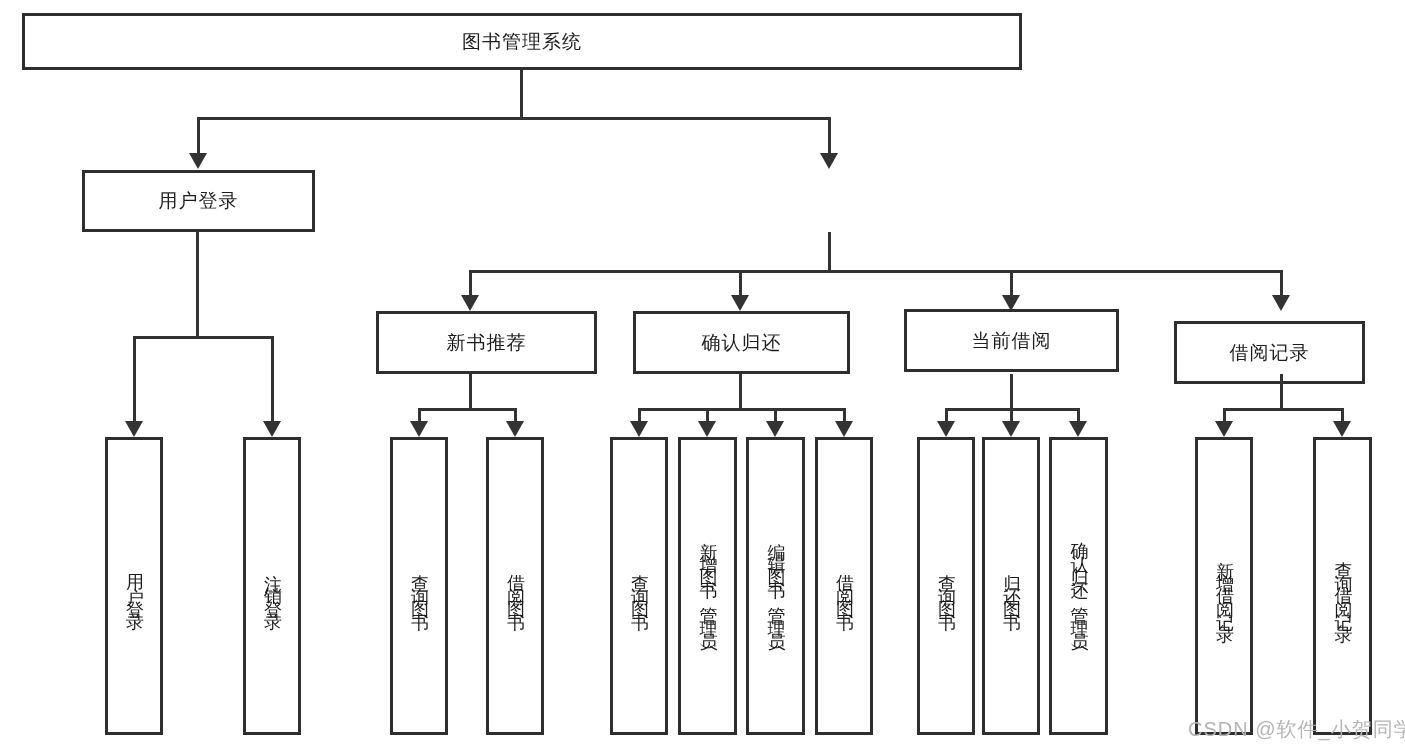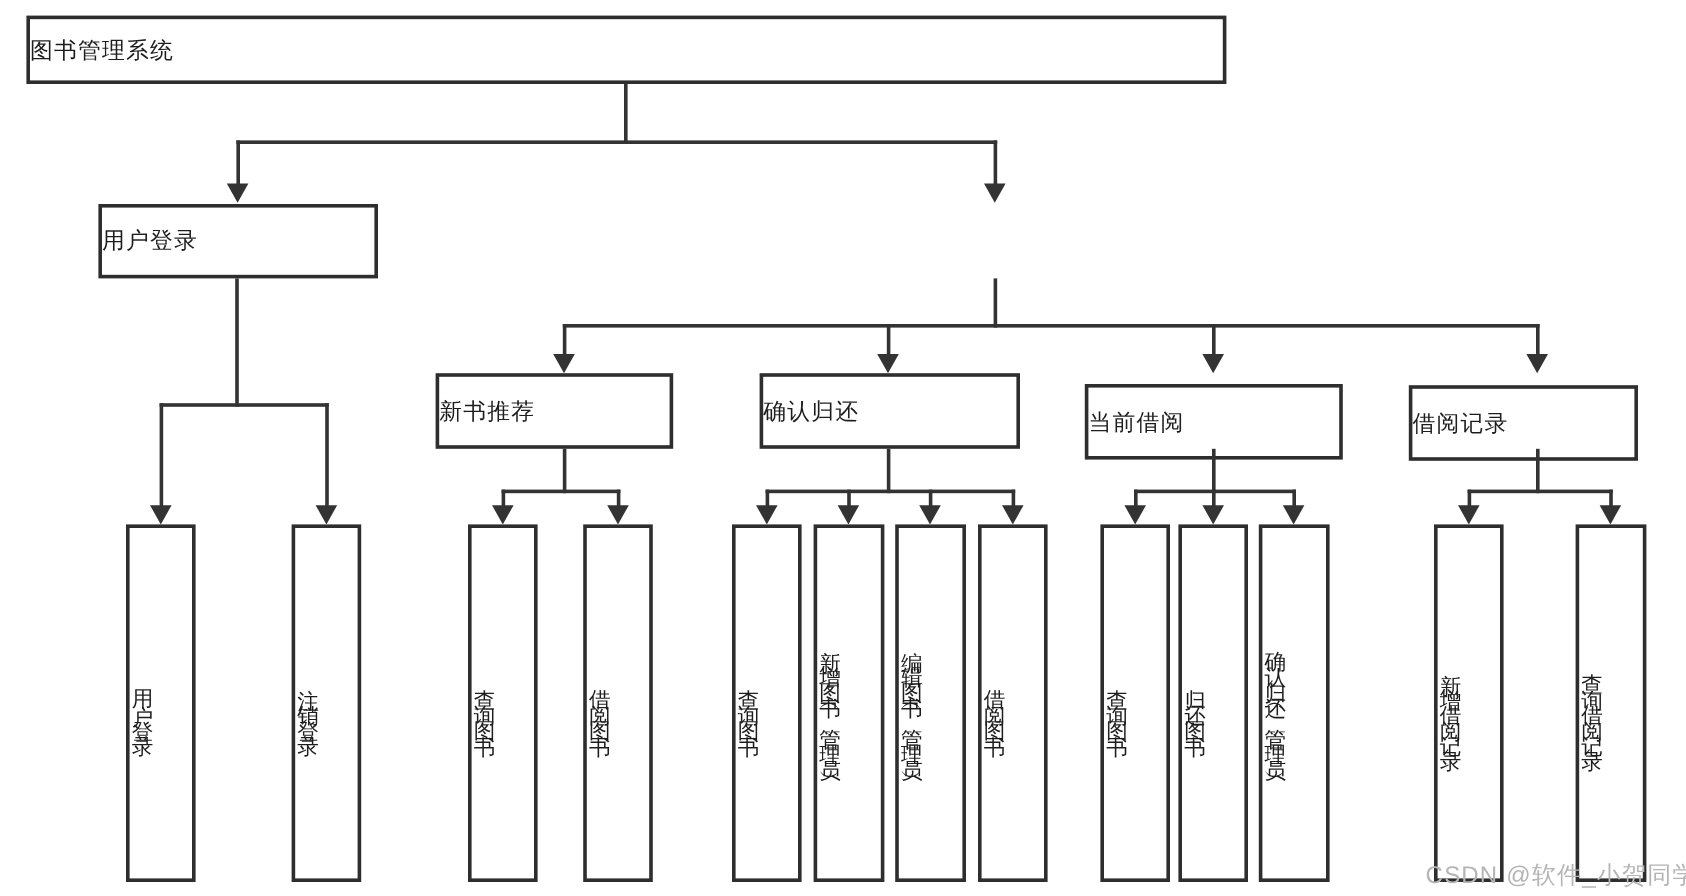--- a/index.html
+++ b/index.html
@@ -11,20 +11,21 @@
     font-family: "Liberation Sans", "DejaVu Sans", sans-serif;
     overflow: hidden;
   }
   .node {
     position: absolute;
     box-sizing: border-box;
     border: 3px solid #2e2e2e;
     background: #ffffff;
     display: flex;
     align-items: center;
+    justify-content: center;
     color: #1d1d1d;
     font-family: Liberation Serif, serif;
   }
   .node.hbox span {
     font-size: 19px;
     letter-spacing: 1px;
     white-space: nowrap;
   }
   .node.vbox span {
     writing-mode: vertical-rl;
@@ -87,27 +88,27 @@
   <div class="line" style="left:469px; top:270px; width:814px; height:3px;"></div>
   <div class="line" style="left:469px; top:270px; width:3px; height:29px;"></div>
   <div class="arrow" style="left:461px; top:295px;"></div>
   <div class="line" style="left:739px; top:270px; width:3px; height:29px;"></div>
   <div class="arrow" style="left:731px; top:295px;"></div>
   <div class="line" style="left:1010px; top:270px; width:3px; height:29px;"></div>
   <div class="arrow" style="left:1002px; top:295px;"></div>
   <div class="line" style="left:1280px; top:270px; width:3px; height:29px;"></div>
   <div class="arrow" style="left:1272px; top:295px;"></div>
 
-  <div class="node hbox" style="left:363px; top:311px; width:198px; height:63px;">
+  <div class="node hbox" style="left:376px; top:311px; width:221px; height:63px;">
     <span>新书推荐</span>
   </div>
   <div class="node hbox" style="left:633px; top:311px; width:217px; height:63px;">
     <span>确认归还</span>
   </div>
-  <div class="node hbox" style="left:904px; top:320px; width:215px; height:63px;">
+  <div class="node hbox" style="left:904px; top:309px; width:215px; height:63px;">
     <span>当前借阅</span>
   </div>
   <div class="node hbox" style="left:1174px; top:321px; width:191px; height:63px;">
     <span>借阅记录</span>
   </div>
 
   <div class="line" style="left:469px; top:374px; width:3px; height:37px;"></div>
   <div class="line" style="left:418px; top:408px; width:99px; height:3px;"></div>
   <div class="line" style="left:418px; top:408px; width:3px; height:16px;"></div>
   <div class="arrow" style="left:410px; top:421px;"></div>

